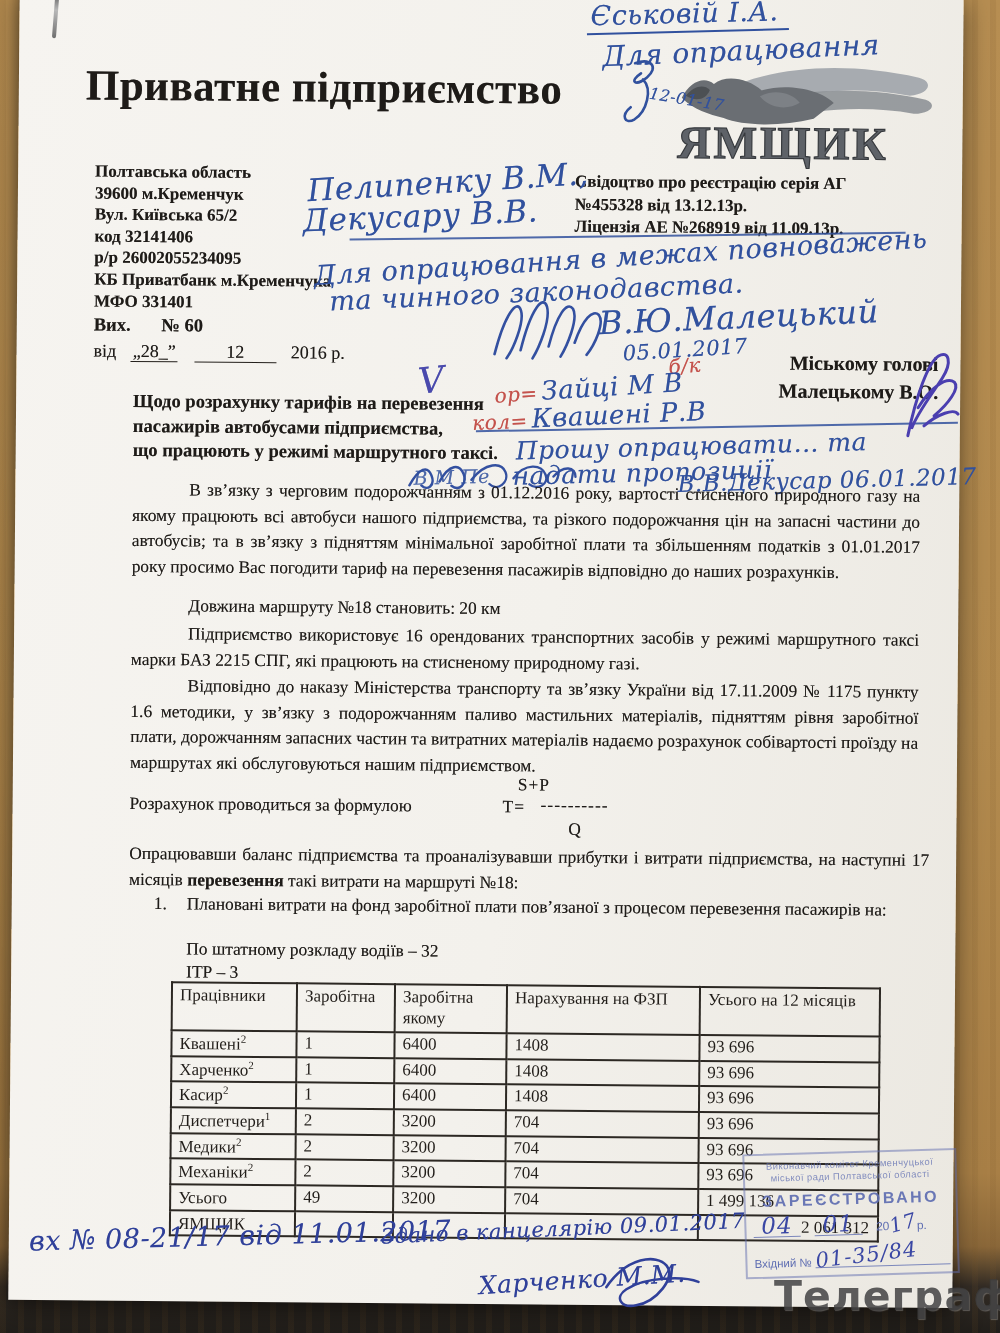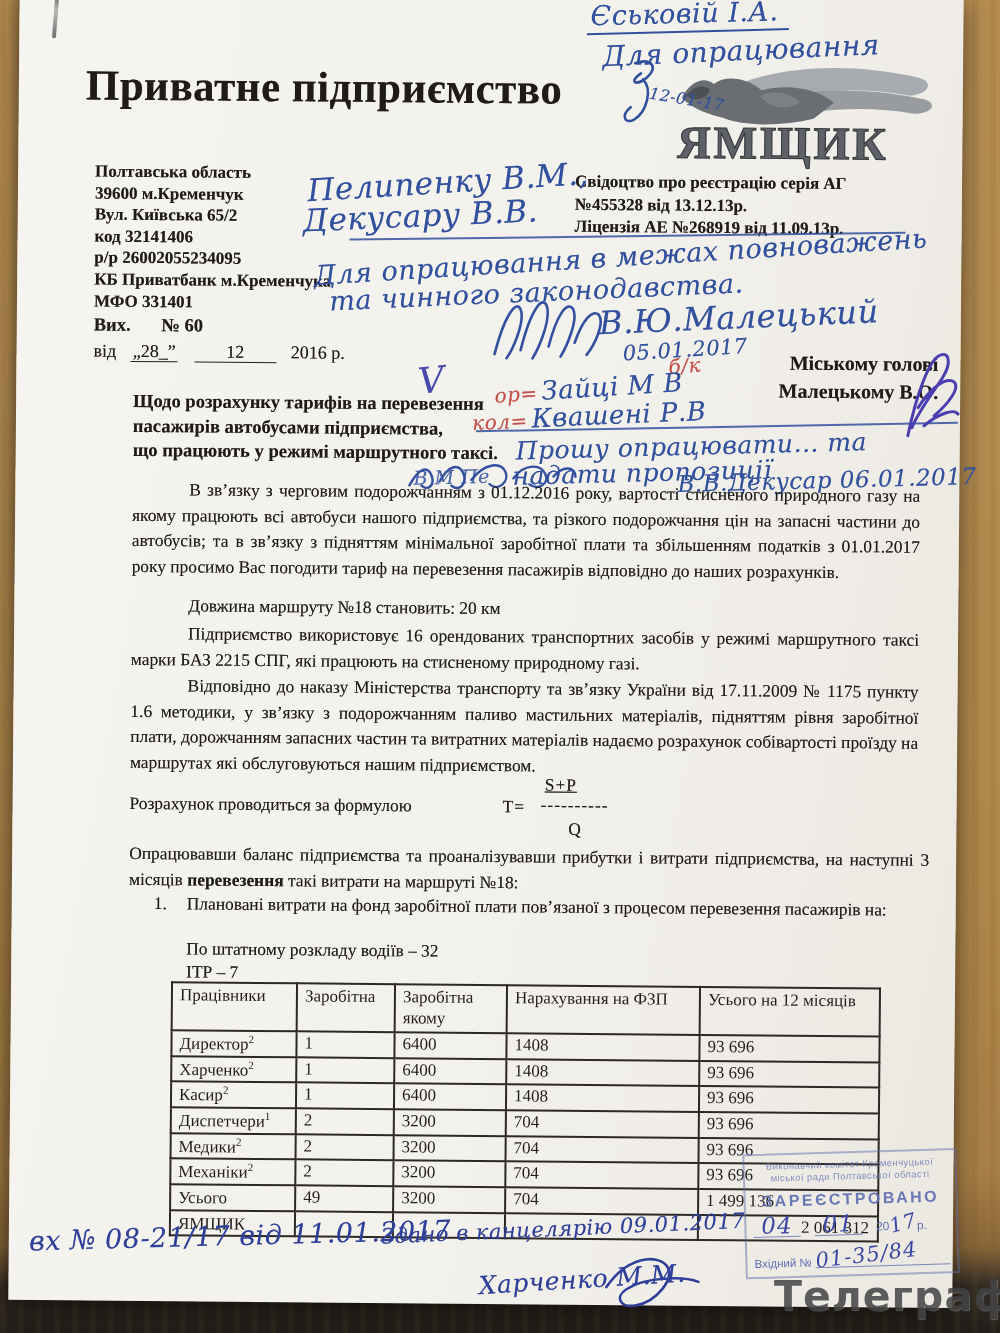--- a/index.html
+++ b/index.html
@@ -156,53 +156,53 @@
 
     <svg class="abs sig-svg" style="left:872px;top:356px;" width="78" height="96" viewBox="0 0 78 96">
       <path d="M20,88 C28,48 40,14 50,8 C60,2 64,14 54,30 C44,46 30,64 24,80 M30,60 C42,40 58,28 66,34 C72,40 60,56 46,68 M36,78 C50,66 66,60 70,66" stroke="#4b3fb0" stroke-width="3"></path>
     </svg>
 
     <p class="abs printed bodytext indent" style="left:117px;top:492px;width:788px;margin:0;">В зв’язку з черговим подорожчанням з 01.12.2016 року, вартості стисненого природного газу на якому працюють всі автобуси нашого підприємства, та різкого подорожчання цін на запасні частини до автобусів; та в зв’язку з підняттям мінімальної заробітної плати та збільшенням податків з 01.01.2017 року просимо Вас погодити тариф на перевезення пасажирів відповідно до наших розрахунків.</p>
     <p class="abs printed bodytext indent" style="left:117px;top:608px;width:788px;margin:0;text-align:left;">Довжина маршруту №18 становить: 20 км</p>
     <p class="abs printed bodytext indent" style="left:117px;top:636px;width:788px;margin:0;">Підприємство використовує 16 орендованих транспортних засобів у режимі маршрутного таксі марки БАЗ 2215 СПГ, які працюють на стисненому природному газі.</p>
     <p class="abs printed bodytext indent" style="left:117px;top:688px;width:788px;margin:0;">Відповідно до наказу Міністерства транспорту та зв’язку України від 17.11.2009  № 1175 пункту 1.6 методики, у зв’язку з подорожчанням паливо мастильних матеріалів, підняттям рівня заробітної плати, дорожчанням запасних частин та витратних матеріалів надаємо розрахунок собівартості проїзду на маршрутах які обслуговуються нашим підприємством.</p>
 
-    <div class="abs printed formula-frac" style="left:532px;top:786px;text-decoration:underline;">S+P</div>
+    <div class="abs printed formula-frac" style="left:505px;top:786px;">S+P</div>
     <div class="abs printed formula-label" style="left:117px;top:808px;">Розрахунок проводиться за формулою</div>
     <div class="abs printed formula-frac" style="left:490px;top:808px;">Т=</div>
     <div class="abs printed formula-frac" style="left:528px;top:806px;">----------</div>
     <div class="abs printed formula-frac" style="left:556px;top:830px;">Q</div>
 
-    <p class="abs printed bodytext" style="left:117px;top:856px;width:800px;margin:0;"><span>Опрацювавши баланс підприємства та проаналізувавши прибутки і витрати підприємства, на наступні 3 місяців </span><b>перевезення</b><span> такі витрати на маршруті №18:</span></p>
+    <p class="abs printed bodytext" style="left:117px;top:856px;width:800px;margin:0;"><span>Опрацювавши баланс підприємства та проаналізувавши прибутки і витрати підприємства, на наступні 17 місяців </span><b>перевезення</b><span> такі витрати на маршруті №18:</span></p>
 
     <div class="abs printed bodytext" style="left:142px;top:906px;">1.</div>
     <p class="abs printed bodytext" style="left:175px;top:906px;width:728px;margin:0;text-align:left;">Плановані витрати на фонд  заробітної плати пов’язаної з процесом перевезення пасажирів на:</p>
     <div class="abs printed staffing" style="left:175px;top:952px;">По штатному розкладу водіїв – 32</div>
-    <div class="abs printed staffing" style="left:175px;top:975px;">ІТР – 7</div>
+    <div class="abs printed staffing" style="left:175px;top:975px;">ІТР – 3</div>
 
     <table class="abs stafftable" style="left:160px;top:996px;">
       <colgroup>
           <col style="width:125px">
           <col style="width:98px">
           <col style="width:112px">
           <col style="width:193px">
           <col style="width:180px">
         </colgroup>
       <thead>
         <tr>
           <th>Працівники</th>
           <th>Заробітна</th>
           <th>Заробітна якому</th>
           <th>Нарахування на ФЗП</th>
           <th>Усього на 12 місяців</th>
         </tr>
       </thead>
       <tbody>
       <tr>
-        <td class="c-name"><span class="nm">Директор</span><sup>2</sup></td>
+        <td class="c-name"><span class="nm">Квашені</span><sup>2</sup></td>
         <td class="c-qty">1</td>
         <td class="c-sal">6400</td>
         <td class="c-acc">1408</td>
         <td class="c-tot">93 696</td>
       </tr>
 
       <tr>
         <td class="c-name"><span class="nm">Харченко</span><sup>2</sup></td>
         <td class="c-qty">1</td>
         <td class="c-sal">6400</td>

